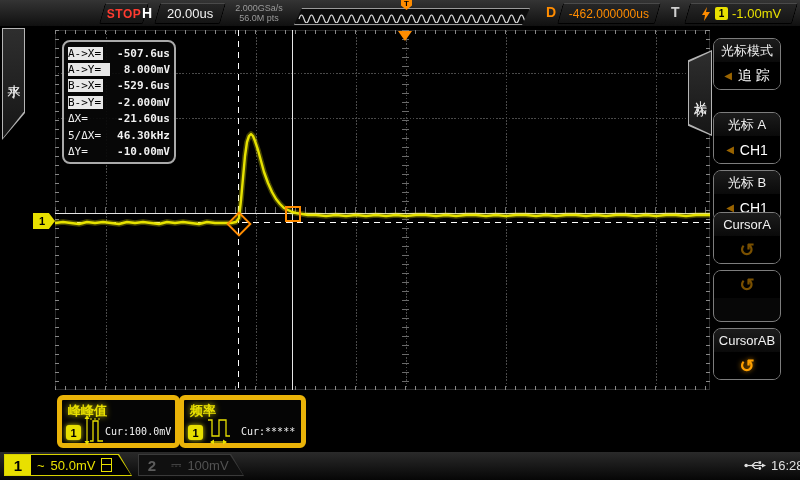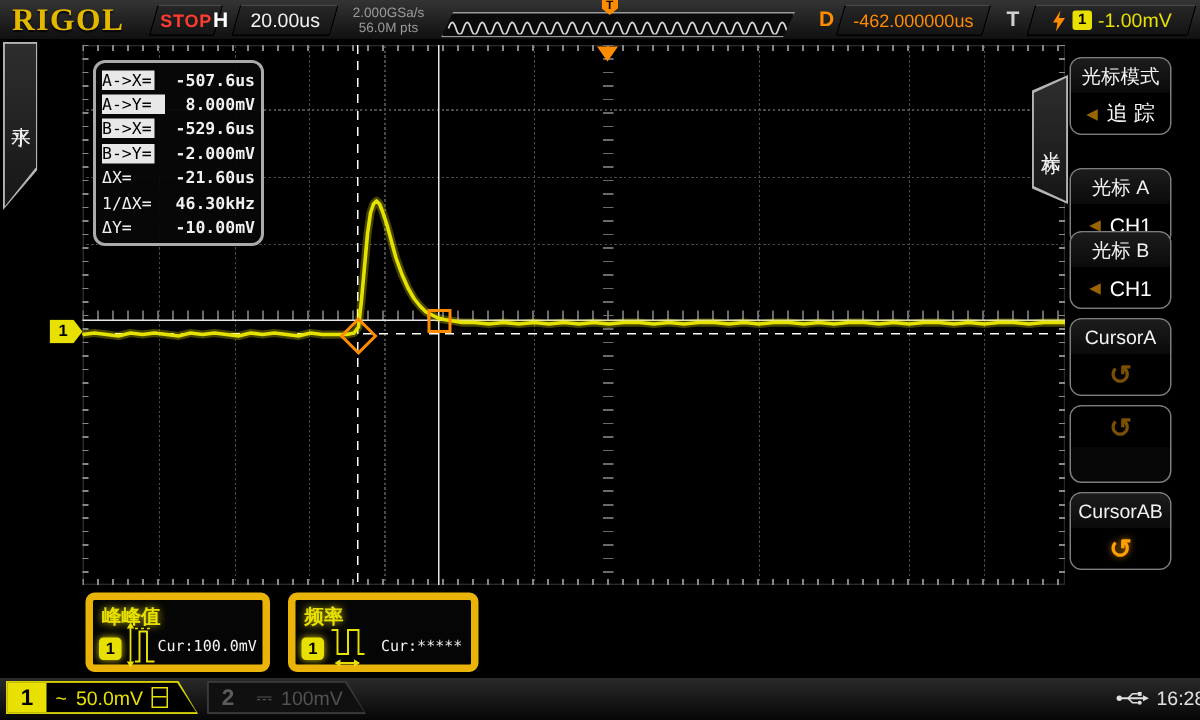--- a/index.html
+++ b/index.html
@@ -89,21 +89,21 @@
            font-family:"DejaVu Sans Mono",monospace;font-size:11px;color:#f0f0f0;}
   .cr-row{display:flex;height:16.4px;align-items:center;}
   .cr-label{width:46px;white-space:pre;}
   .cr-label.inv{background:#e8e8e8;color:#000;}
   .cr-val{margin-left:14px;white-space:pre;font-weight:bold;}
 
   
   .meas{top:395px;height:53px;z-index:7;background:rgba(5,5,5,.9);border:5px solid #eab308;
         border-radius:6px;box-sizing:border-box;}
   .meas-1{left:57px;width:123px;}
-  .meas-2{left:192px;width:127px;}
+  .meas-2{left:179px;width:127px;}
   .meas-title{position:absolute;left:6px;top:2px;color:#e8e000;font-size:13px;font-weight:bold;
               text-shadow:0 0 6px rgba(232,224,0,.8);}
   .meas-badge{position:absolute;left:4px;top:25px;width:15px;height:15px;background:#e8e000;border-radius:3px;
               color:#000;font-weight:bold;font-size:11px;display:flex;align-items:center;justify-content:center;
               box-shadow:0 0 5px rgba(232,224,0,.9);}
   .meas-icon{position:absolute;left:22px;top:14px;}
   .meas-vals{position:absolute;top:2px;font-family:"DejaVu Sans Mono",monospace;font-size:10px;
              line-height:12.2px;color:#f2f2f2;white-space:pre;}
   .meas-1 .meas-vals{left:43px;}
   .meas-2 .meas-vals{left:57px;}
@@ -139,21 +139,20 @@
            display:flex;align-items:center;justify-content:center;}
   .ch2-txt{color:#525252;font-size:13px;}
   .clock{left:744px;top:6px;display:flex;align-items:center;gap:5px;color:#e0e0e0;font-size:13px;}
 </style>
 </head>
 <body>
 
 <div class="screen">
 
   <div class="abs topbar">
-    <div class="abs logo">RIGOL</div>
     <div class="abs tb-box stop-box">
       <span>STOP</span>
     </div>
     <div class="abs h-label">H</div>
     <div class="abs tb-box timebase-box">
       <span>20.00us</span>
     </div>
     <div class="abs srate">
       <div>2.000GSa/s</div>
       <div>56.0M pts</div>
@@ -224,21 +223,21 @@
       </div>
     <div class="cr-row">
         <span class="cr-label inv">B-&gt;Y=</span>
         <span class="cr-val">-2.000mV</span>
       </div>
     <div class="cr-row">
         <span class="cr-label">ΔX=</span>
         <span class="cr-val">-21.60us</span>
       </div>
     <div class="cr-row">
-        <span class="cr-label">1/ΔX=</span>
+        <span class="cr-label">5/ΔX=</span>
         <span class="cr-val">46.30kHz</span>
       </div>
     <div class="cr-row">
         <span class="cr-label">ΔY=</span>
         <span class="cr-val">-10.00mV</span>
       </div>
   </div>
 
   <div class="abs meas meas-1">
     <div class="meas-title">峰峰值</div>
@@ -280,21 +279,21 @@
         <span>追 踪</span>
       </div>
   </div>
   <div class="abs menu-btn" style="top:112px">
     <div class="mb-title">光标 A</div>
     <div class="mb-value">
         <span class="mb-arrow">◀</span>
         <span>CH1</span>
       </div>
   </div>
-  <div class="abs menu-btn" style="top:154px">
+  <div class="abs menu-btn" style="top:170px">
     <div class="mb-title">光标 B</div>
     <div class="mb-value">
         <span class="mb-arrow">◀</span>
         <span>CH1</span>
       </div>
   </div>
   <div class="abs menu-btn" style="top:212px">
     <div class="mb-title">CursorA</div>
     <div class="mb-value">
         <span class="mb-rotate">↺</span>

